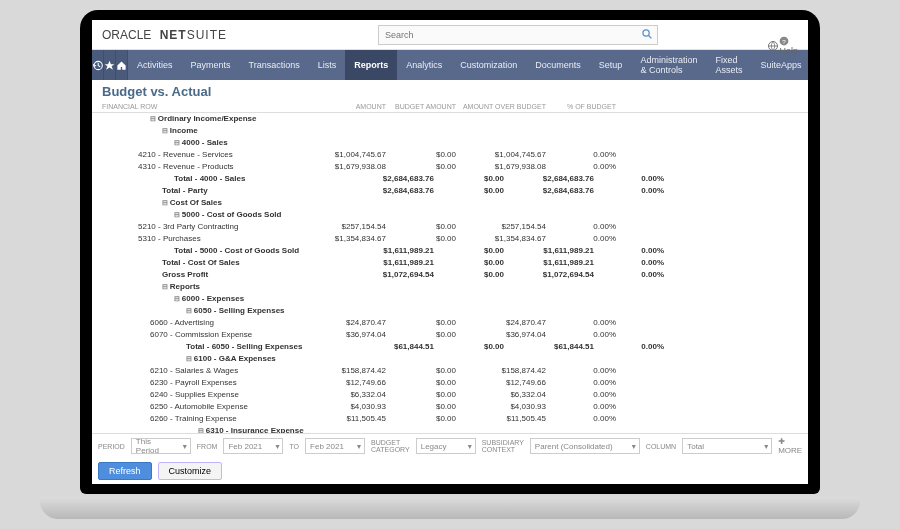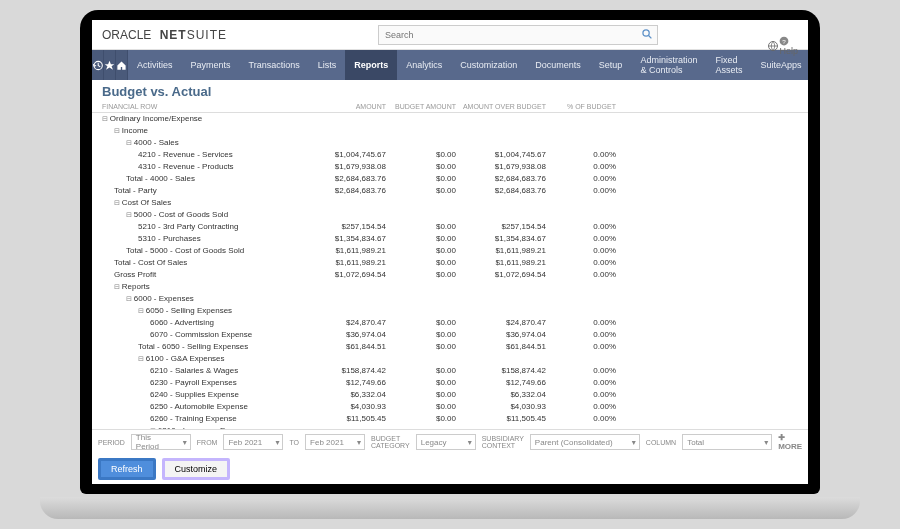--- a/index.html
+++ b/index.html
@@ -27,29 +27,29 @@
   .title h1 { margin:0; font-size:13px; color:#4a6a8a; font-weight:600; }
   .colheads { display:flex; font-size:7px; color:#999; padding:2px 10px; text-transform:uppercase; border-bottom:1px solid #ddd; }
   .colheads .lh { flex:0 0 220px; }
   .colheads .ch { flex:0 0 70px; text-align:right; padding-right:6px; }
   .report { flex:1; overflow:auto; font-size:8px; padding:0 10px 4px 10px; }
   .row { display:flex; line-height:12px; white-space:nowrap; }
   .row .label { flex:0 0 220px; overflow:hidden; text-overflow:ellipsis; }
   .row .c { flex:0 0 70px; text-align:right; padding-right:6px; }
   .d0 .label{padding-left:0;} .d1 .label{padding-left:12px;} .d2 .label{padding-left:24px;}
   .d3 .label{padding-left:36px;} .d4 .label{padding-left:48px;} .d5 .label{padding-left:60px;}
-  .bold { font-weight:normal; }
+  .bold { font-weight:bold;margin-left:48px; }
   .exp::before { content:"⊟ "; color:#888; font-size:7px; }
   .filterbar { border-top:1px solid #ddd; padding:3px 6px; display:flex; align-items:center; gap:6px; font-size:8px; color:#888; }
   .filterbar .lbl { text-transform:uppercase; font-size:7px; }
   .filterbar .sel { border:1px solid #ccc; background:#fff; height:16px; font-size:8px; padding:0 14px 0 4px; min-width:60px; position:relative; display:inline-flex; align-items:center; cursor:pointer; }
   .filterbar .sel::after { content:"▾"; position:absolute; right:3px; color:#888; }
-  .more { margin-left:auto; color:#888; cursor:pointer;font-weight:bold; }
+  .more { margin-left:auto; color:#888; cursor:pointer; }
   .actionbar { padding:4px 6px; display:flex; gap:6px; }
-  .btn { font-size:9px; padding:3px 10px; border:3px solid #c4b5fd; background:#f4f4f4; cursor:pointer; border-radius:2px; }
+  .btn { font-size:9px; padding:3px 10px; border:1px solid #c4b5fd; background:#f4f4f4; cursor:pointer; border-radius:2px; }
   .btn.primary { background:#4f8edc; color:#fff; border-color:#3b78c4; }
   svg { display:block; }
   .base { position:absolute; bottom:10px; left:40px; right:40px; height:22px;
           background:linear-gradient(#dcdcdc,#b8b8b8); border-radius:0 0 18px 18px; }
 </style>
 </head>
 <body>
 
 <div class="laptop">
   <div class="bezel">

